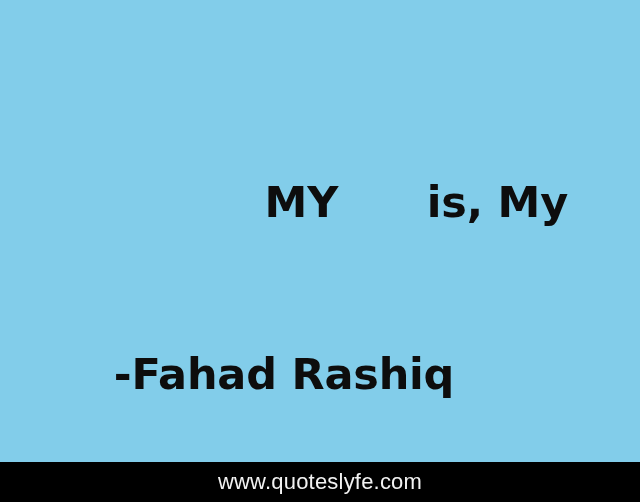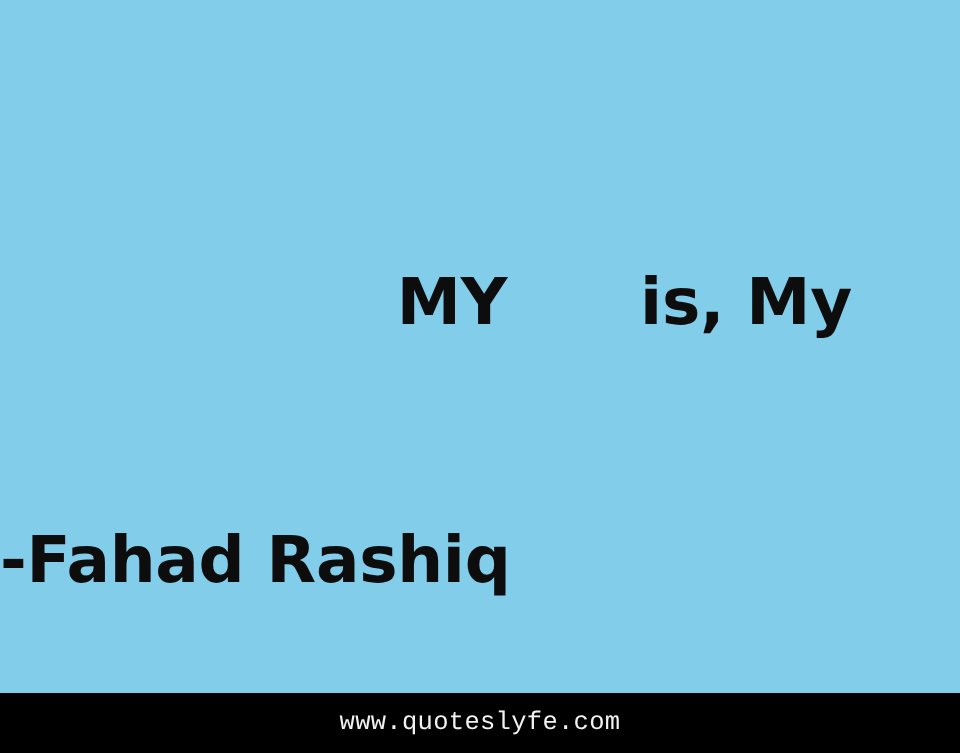--- a/index.html
+++ b/index.html
@@ -42,21 +42,21 @@
   .quote-line {
     display: block;
     white-space: pre;
   }
 
   #attribution {
     position: absolute;
     left: 0;
     right: 72px;
     top: 348px;
-    text-align: left;
+    text-align: center;
     font-family: "DejaVu Sans", sans-serif;
     font-weight: bold;
     font-size: 43px;
     line-height: 52px;
     letter-spacing: -0.2px;
     color: #0d0d0d;
     white-space: pre;
   }
 
   #footer-bar {
@@ -65,23 +65,23 @@
     bottom: 0;
     width: 640px;
     height: 40px;
     background: #000000;
     display: flex;
     align-items: center;
     justify-content: center;
   }
 
   #footer-url {
-    font-family: Liberation Mono, monospace;
+    font-family: Liberation Sans, sans-serif;
     font-weight: normal;
-    font-size: 17px;
+    font-size: 22px;
     color: #f2f2f2;
     letter-spacing: 0.2px;
   }
 </style>
 </head>
 <body>
 
 <div id="quote-card">
 
   <div id="quote-block">

